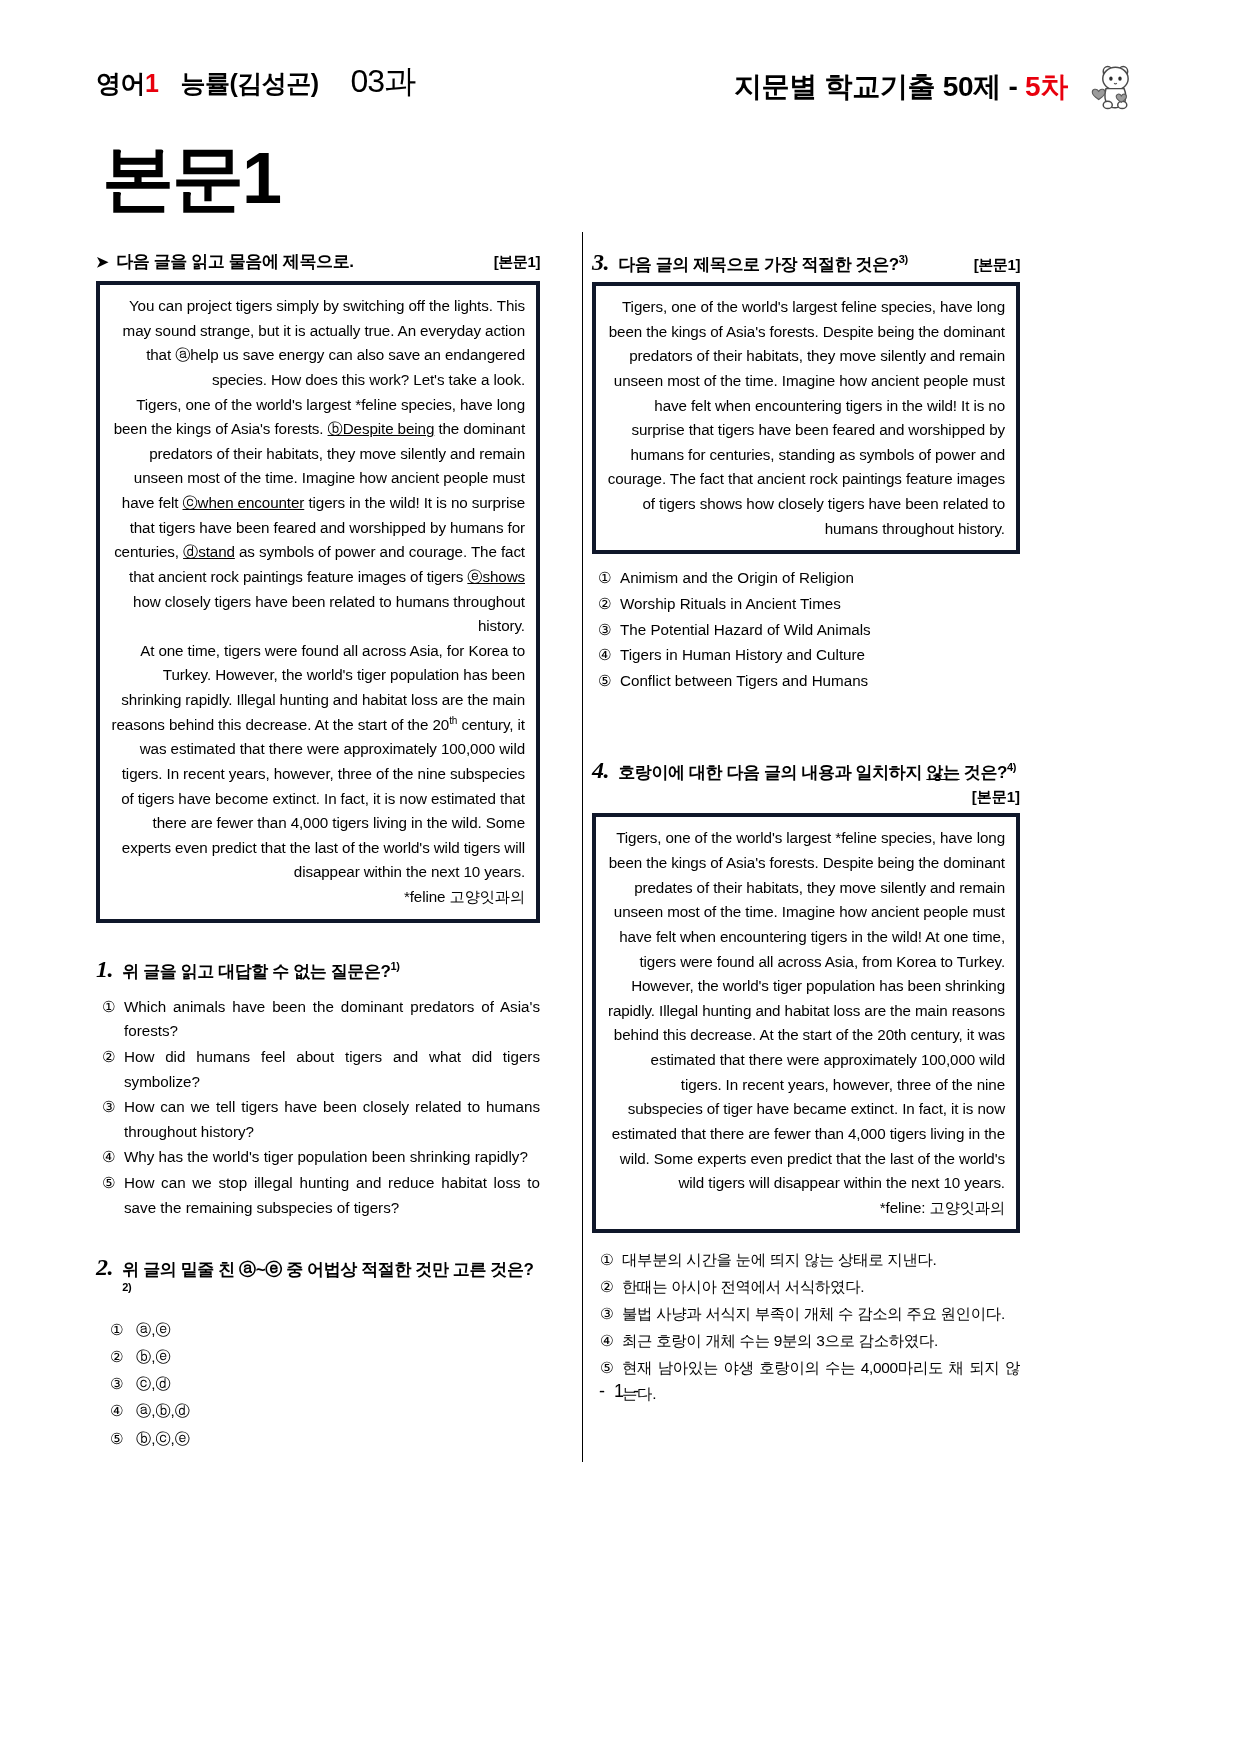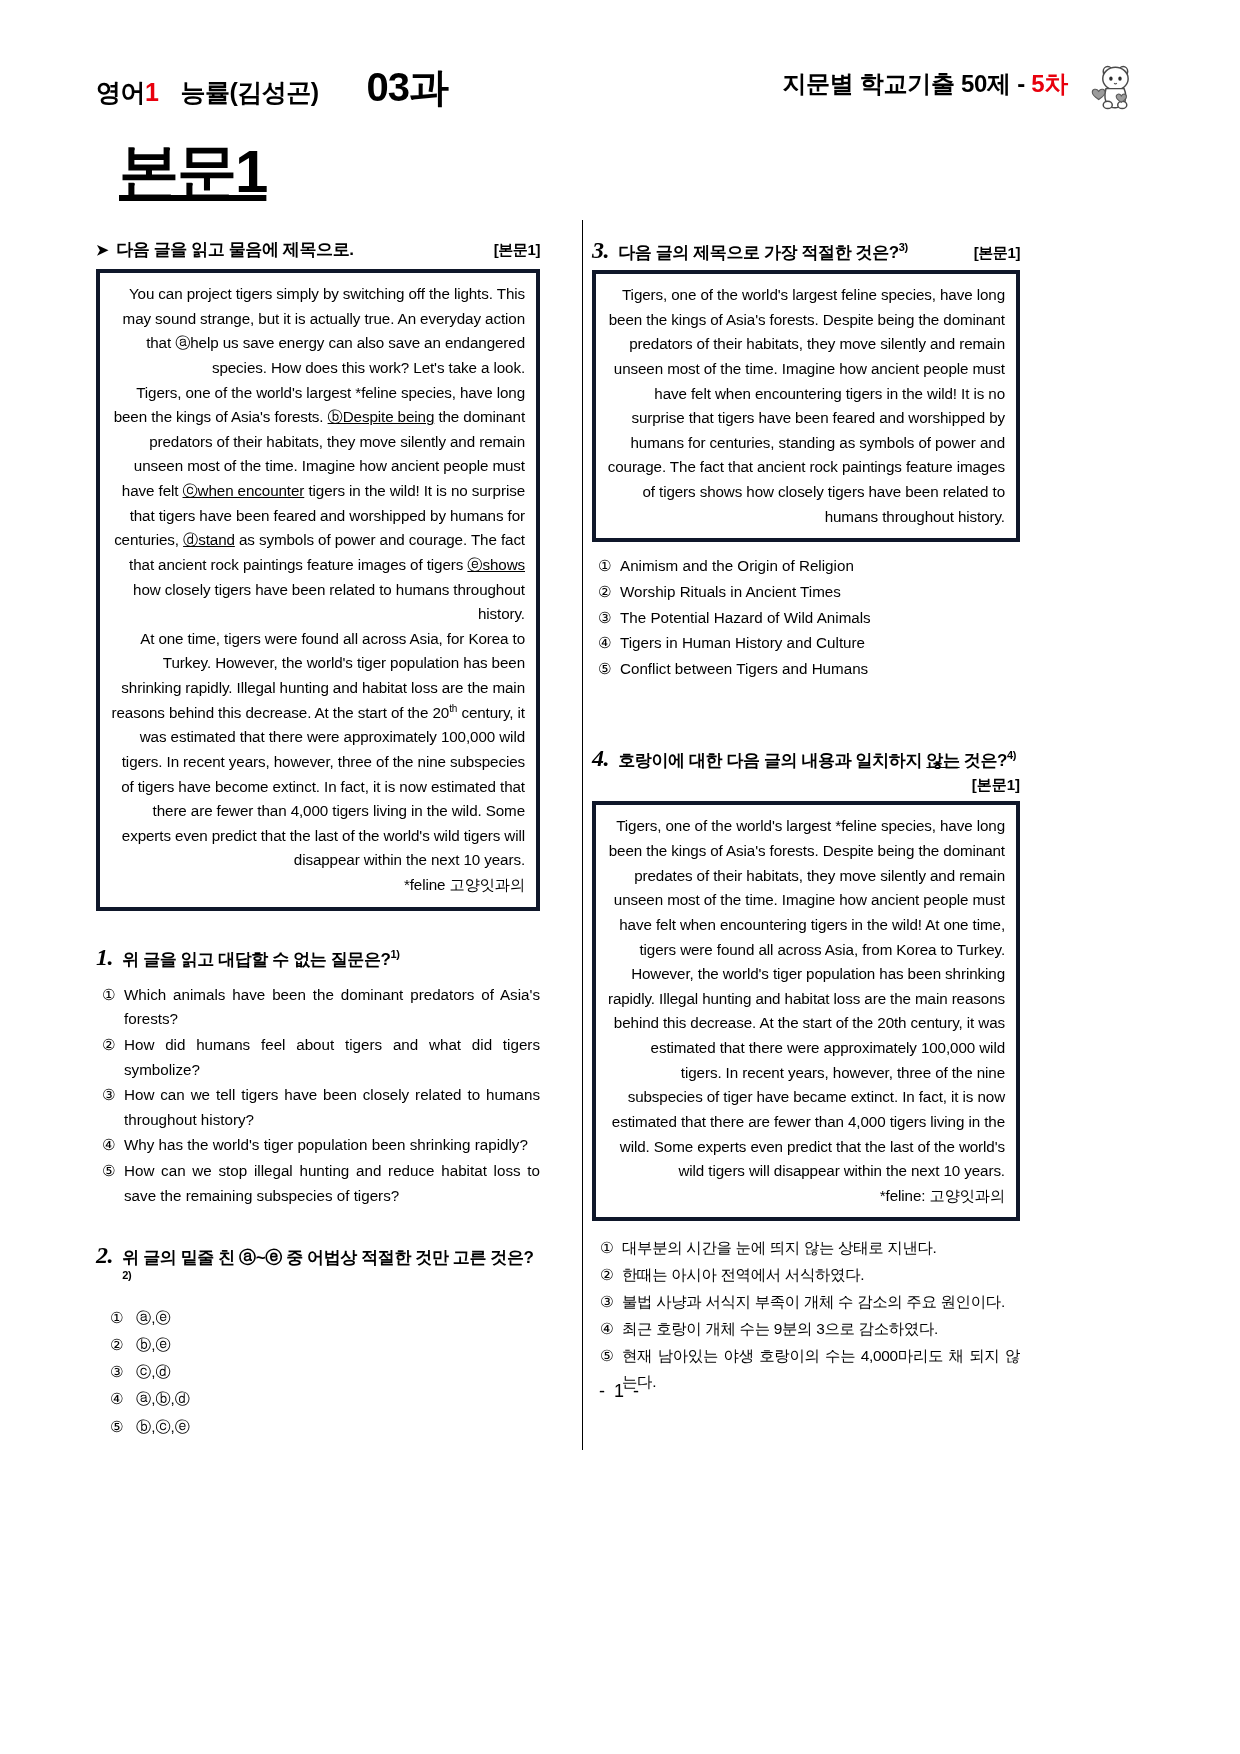--- a/index.html
+++ b/index.html
@@ -12,28 +12,28 @@
     position:relative;
   }
   .page { position:relative; width:1240px; height:1462px; padding: 60px 96px 12px 96px; }
 
   
   .hdr { display:flex; align-items:flex-start; justify-content:space-between; height:64px; }
   .hdr-left { display:flex; align-items:baseline; gap:22px; }
   .hl-a { font-size:25px; font-weight:bold; letter-spacing:-.5px; }
   .hl-a .red { color:#e8000d; }
   .hl-b { font-size:25px; font-weight:bold; letter-spacing:-.5px; }
-  .hl-c { font-size:40px; font-weight:bold; letter-spacing:-1px; margin-left:26px; }
+  .hl-c { font-size:32px; font-weight:normal; letter-spacing:-1px; margin-left:10px; }
   .hdr-right { display:flex; align-items:flex-start; gap:18px; margin-top:8px; }
-  .hr-title { font-size:24px; font-weight:bold; letter-spacing:-.3px; white-space:nowrap; }
+  .hr-title { font-size:28px; font-weight:bold; letter-spacing:-.3px; white-space:nowrap; }
   .hr-title .red { color:#e8000d; }
   .mascot { width:58px; height:58px; margin-top:-12px; }
 
   
-  .bigtitle { font-size:60px; font-weight:bold; letter-spacing:-2px; margin: 18px 0 0 23px; line-height:1;text-decoration:underline; }
+  .bigtitle { font-size:72px; font-weight:bold; letter-spacing:-2px; margin: 18px 0 0 6px; line-height:1; }
 
   
   .cols { display:flex; margin-top:36px; position:relative; }
   .col { width:462px; }
   .col-left { padding-right:18px; }
   .col-right { padding-left:34px; }
   .divider { position:absolute; left:486px; top:-18px; width:1px; height:1230px; background:#000; }
 
   
   .instr { display:flex; align-items:baseline; font-size:17px; font-weight:bold; letter-spacing:-.4px; margin-bottom:8px; }

